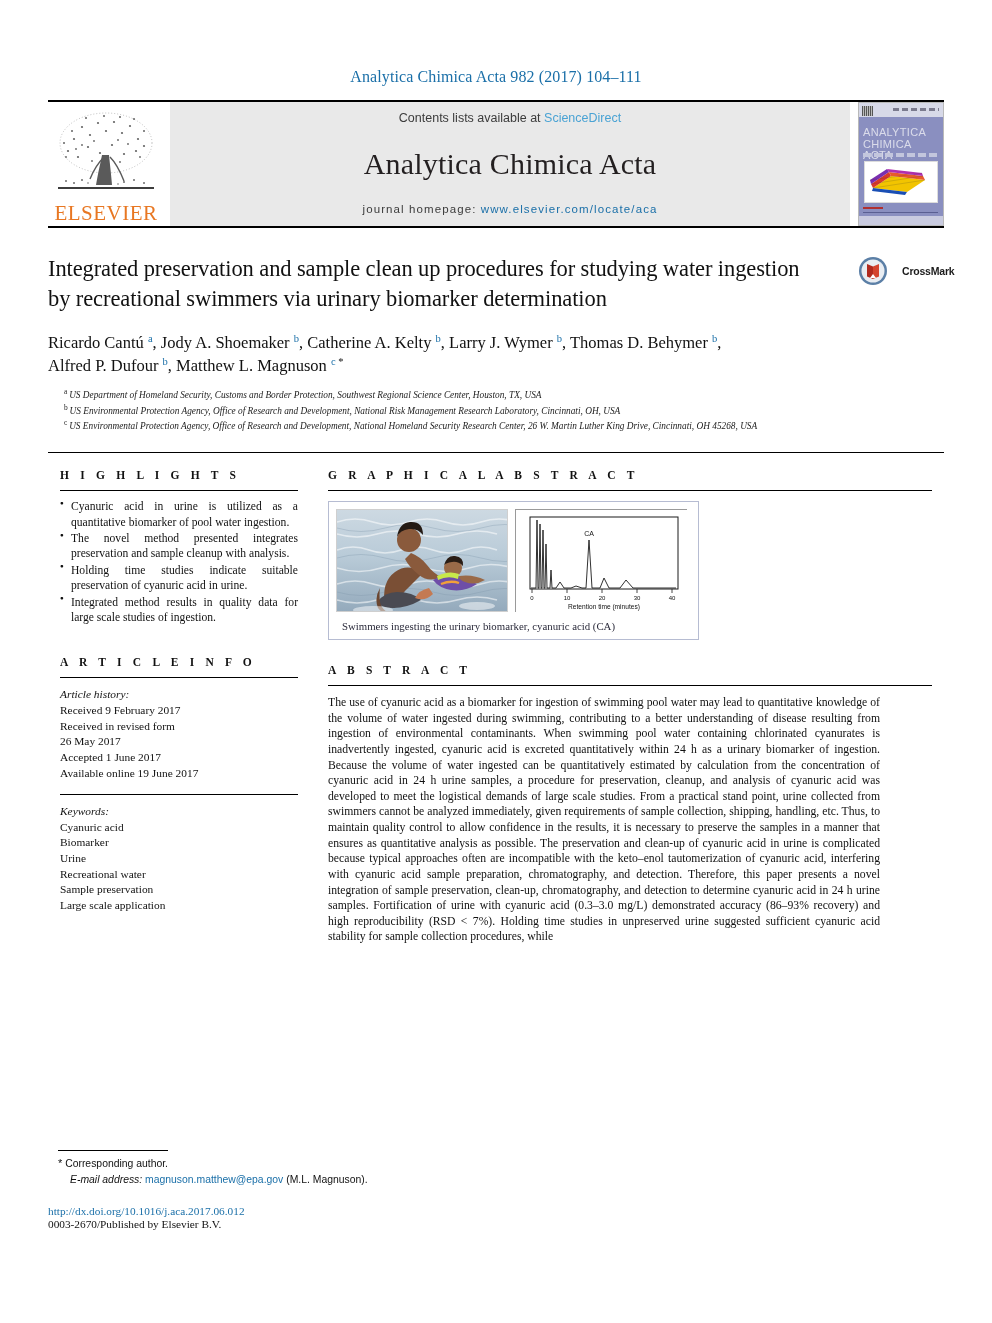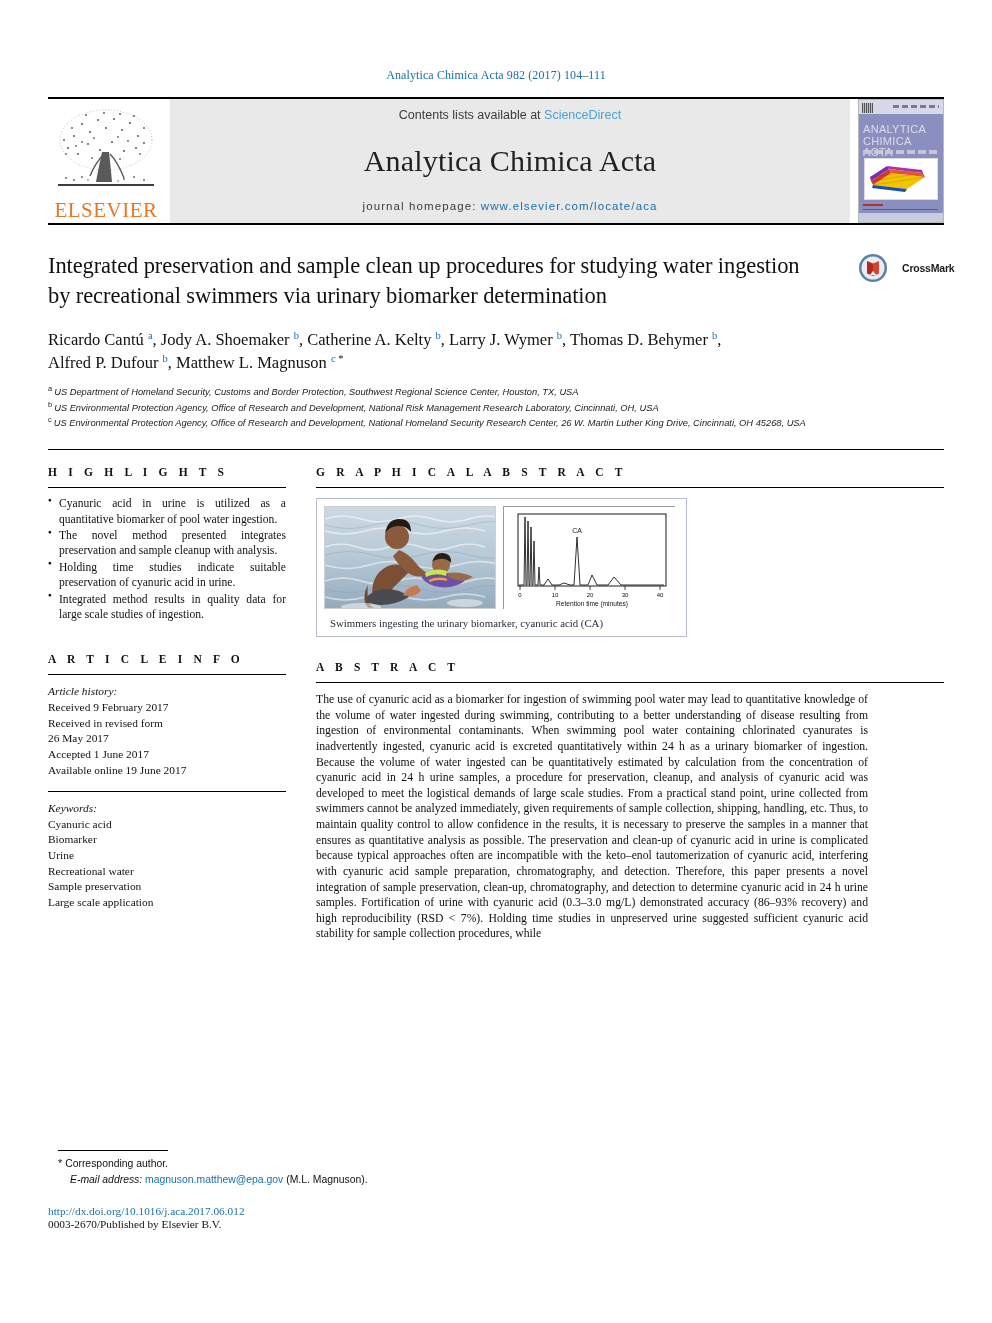--- a/index.html
+++ b/index.html
@@ -13,21 +13,21 @@
     color: #000;
     position: relative;
     overflow: hidden;
   }
   .page { position: relative; width: 992px; height: 1323px; padding: 0; }
 
   
   .runhead {
     text-align: center;
     font-family: "Liberation Serif", serif;
-    font-size: 12px;
+    font-size: 16px;
     color: #1a6fa8;
     padding-top: 68px;
     letter-spacing: .1px;
   }
 
   
   .masthead-wrap { margin: 14px 48px 0 48px; }
   .rule-thick { border-top: 2.5px solid #000; }
   .masthead {
     display: flex; align-items: stretch;
@@ -120,30 +120,31 @@
     margin-top: 17px;
     font-family: Liberation Serif, serif;
     font-size: 16.5px; line-height: 1.42; color: #111;
     width: 700px;
   }
   .authors sup { color: #1a6fa8; font-size: 10.5px; vertical-align: super; }
   .authors sup.star { color: #111; }
 
   .affils {
     margin-top: 9px;
-    font-family: Liberation Sans, sans-serif;
+    font-family: Liberation Serif, serif;
     font-style: italic;
     font-size: 9.3px; line-height: 1.48; color: #1b1b1b;
     width: 810px;
+    margin-left: 16px;
   }
   .affils sup { font-style: normal; font-size: 7.4px; vertical-align: super; }
 
   
   .rule-med { border-top: 1.1px solid #000; margin: 0 48px; }
-  .cols { display: flex; margin: 0 48px; gap: 30px; }
+  .cols { display: flex; margin: 0 60px; gap: 30px; }
   .col-left { width: 238px; flex: 0 0 238px; }
   .col-right { flex: 1 1 auto; }
 
   .sec-head {
     font-family: "Liberation Serif", serif;
     font-weight: bold; font-size: 11.5px;
     letter-spacing: 4.2px; color: #111;
     padding-top: 16px; padding-bottom: 9px;
   }
   .sec-rule { border-top: 1.1px solid #000; }

